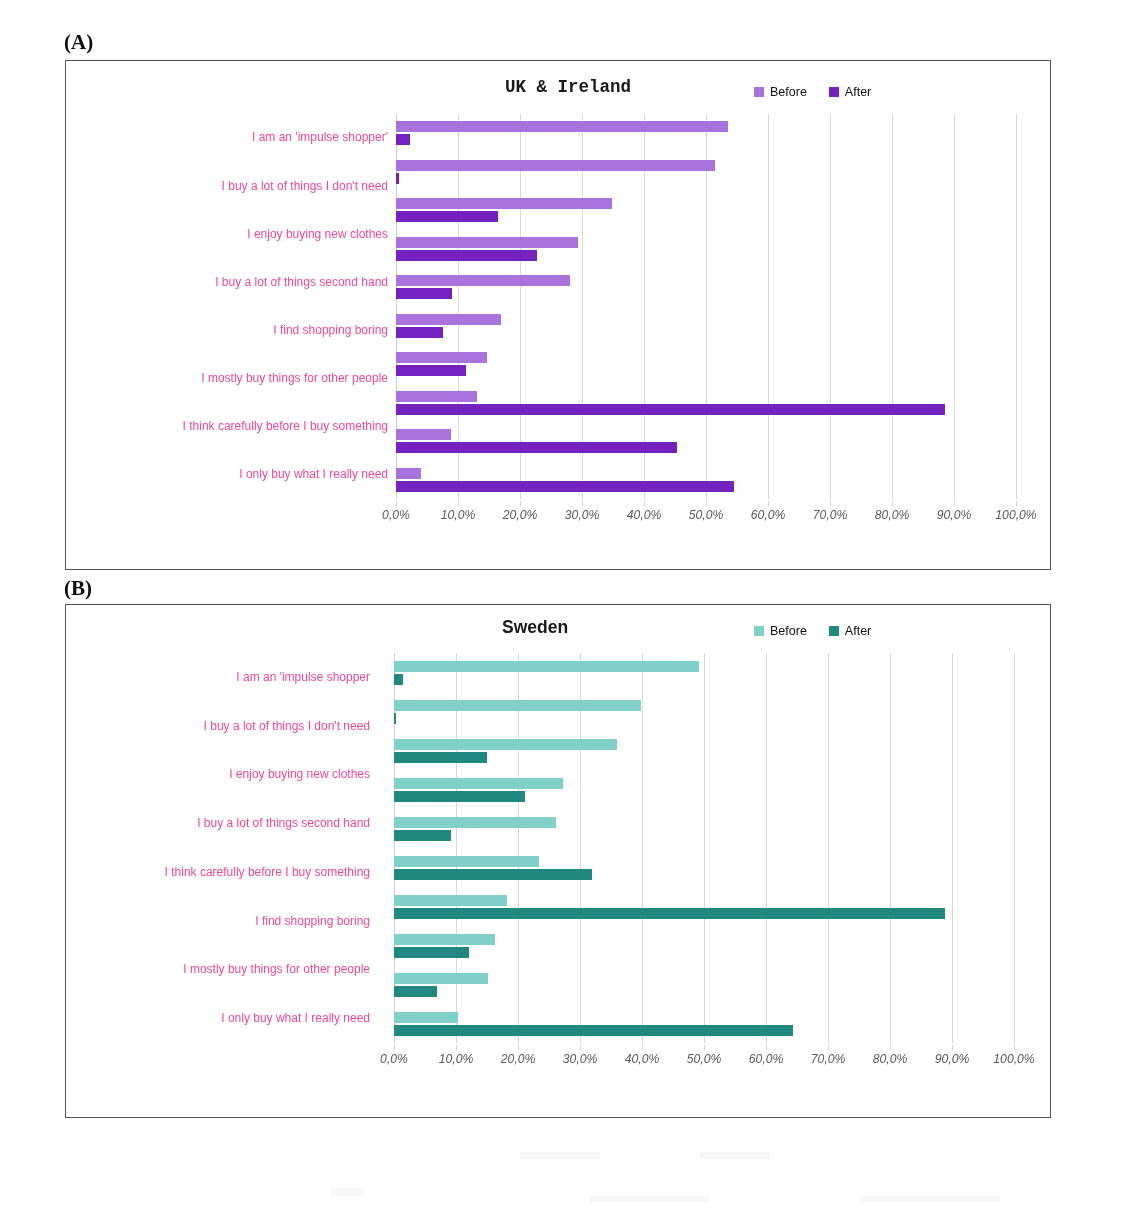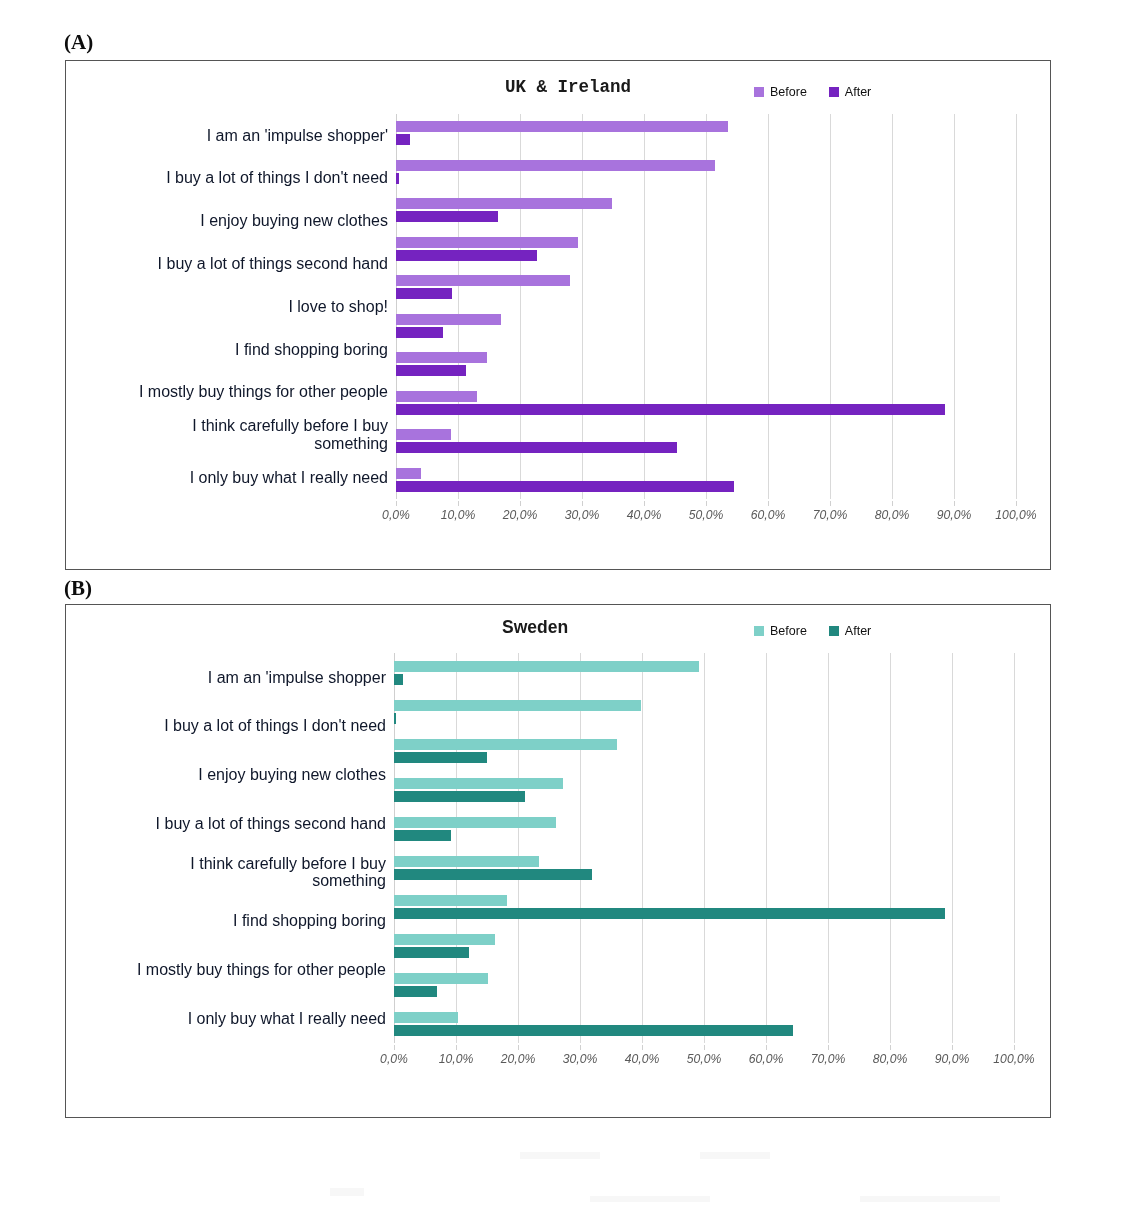--- a/index.html
+++ b/index.html
@@ -81,27 +81,27 @@
     height:11px;
     border-radius:0;
   }
   .bar.before{top:50%;transform:translateY(-100%);margin-top:-1px;}
   .bar.after{top:50%;margin-top:1px;}
 
   
   .cats{
     position:absolute;
     text-align:right;
-    font-size:16px;
-    color:#0f172a;
+    font-size:12px;
+    color:#ec4899;
     display:flex;
     flex-direction:column;
   }
   #catsA{left:50px;top:53px;width:272px;height:385px;}
-  #catsB{left:48px;top:48px;width:272px;height:390px;}
+  #catsB{left:32px;top:48px;width:272px;height:390px;}
   .cat{flex:1;display:flex;align-items:center;justify-content:flex-end;line-height:1.1;}
 
   
   .xaxis{
     position:absolute;
     height:22px;
     font-size:12.2px;
     color:#595959;
   }
   #xaxisA{left:330px;top:440px;width:620px;}
@@ -136,21 +136,20 @@
           <span>After</span>
         </span>
       </div>
     </div>
 
     <div class="cats" id="catsA">
         <div class="cat">I am an 'impulse shopper'</div>
         <div class="cat">I buy a lot of things I don't need</div>
         <div class="cat">I enjoy buying new clothes</div>
         <div class="cat">I buy a lot of things second hand</div>
-        <div class="cat">I love to shop!</div>
         <div class="cat">I find shopping boring</div>
         <div class="cat">I mostly buy things for other people</div>
         <div class="cat">I think carefully before I buy something</div>
         <div class="cat">I only buy what I really need</div>
       </div>
 
     <div class="plot" id="plotA">
       <div class="gridlines">
           <div class="gridline axis0" style="left: 0%;"></div>
           <div class="gridline" style="left: 10%;"></div>

